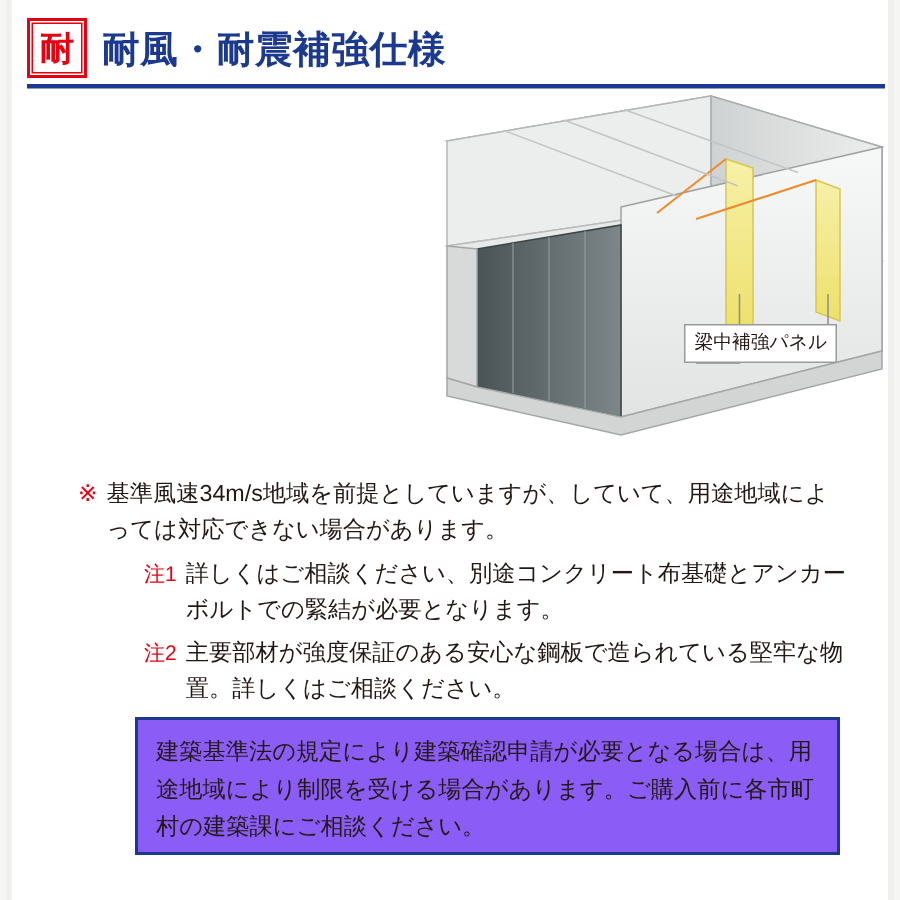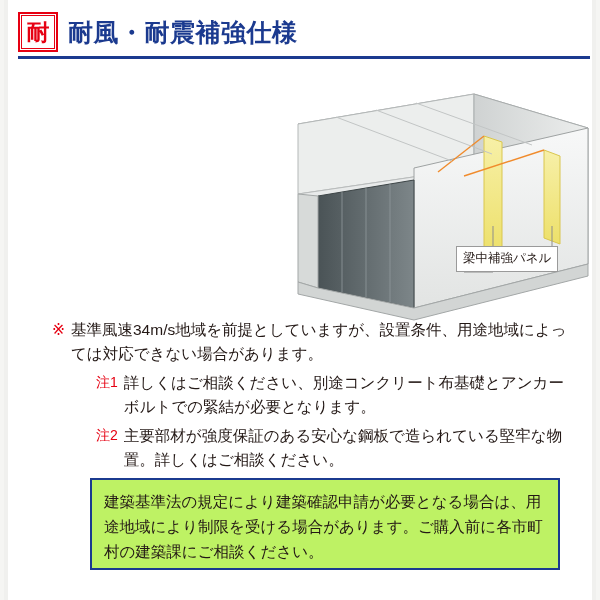--- a/index.html
+++ b/index.html
@@ -49,21 +49,21 @@
   }
   
   .lead{
     position:absolute;left:12px;top:66px;width:272px;
     font-size:17px;line-height:1.62;
     letter-spacing:0.2px;
     color:#231815;
   }
   
   .illus{
-    position:absolute;left:284px;top:76px;width:306px;height:250px;
+    position:absolute;left:284px;top:46px;width:306px;height:250px;
   }
   .illus svg{display:block;}
   .callout{
     position:absolute;
     left:168px;top:170px;
     border:1px solid #9a9a9a;
     background:#ffffff;
     font-size:12.5px;
     padding:3px 6px 4px 6px;
     white-space:nowrap;
@@ -86,21 +86,21 @@
   .note-mark.circ{
     font-size:14px;
     margin-left:44px;
   }
   .note-body{flex:1 1 auto;color:#231815;}
   
   .bottombox{
     position:absolute;left:86px;top:478px;width:470px;height:92px;
     border:2px solid #1b3a8f;
     box-sizing:border-box;
-    background:#bef264;
+    background:#8b5cf6;
   }
   .bottombox-text{
     padding:10px 12px 0 12px;
     font-size:15.5px;line-height:1.6;
     color:#231815;
   }
   .edge-left,.edge-right{
     position:absolute;top:0;bottom:0;width:4px;background:#f0f0ee;
   }
   .edge-left{left:0;}
@@ -189,21 +189,21 @@
         <line x1="88" y1="34" x2="204" y2="78"></line>
         <line x1="128" y1="27" x2="244" y2="69"></line>
       </g>
     </svg>
     <div class="callout">梁中補強パネル</div>
   </div>
 
   <div class="notes">
     <div class="note-row">
       <span class="note-mark">※</span>
-      <span class="note-body">基準風速34m/s地域を前提としていますが、設置条件、用途地域によっては対応できない場合があります。</span>
+      <span class="note-body">基準風速34m/s地域を前提としていますが、していて、用途地域によっては対応できない場合があります。</span>
     </div>
     <div class="note-row">
       <span class="note-mark circ">注1</span>
       <span class="note-body">詳しくはご相談ください、別途コンクリート布基礎とアンカーボルトでの緊結が必要となります。</span>
     </div>
     <div class="note-row">
       <span class="note-mark circ">注2</span>
       <span class="note-body">主要部材が強度保証のある安心な鋼板で造られている堅牢な物置。詳しくはご相談ください。</span>
     </div>
   </div>

